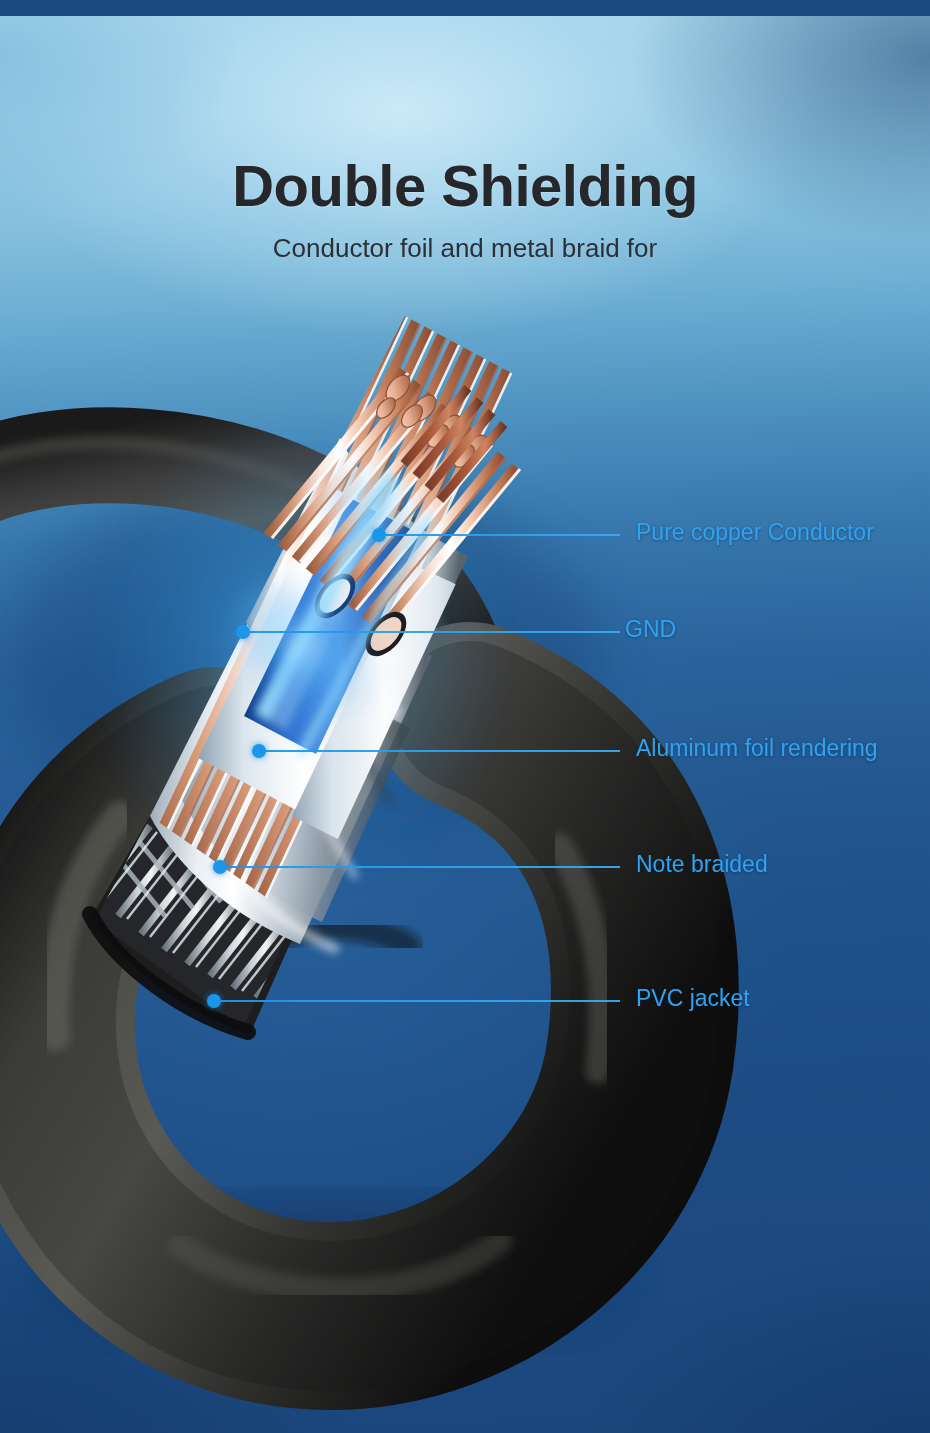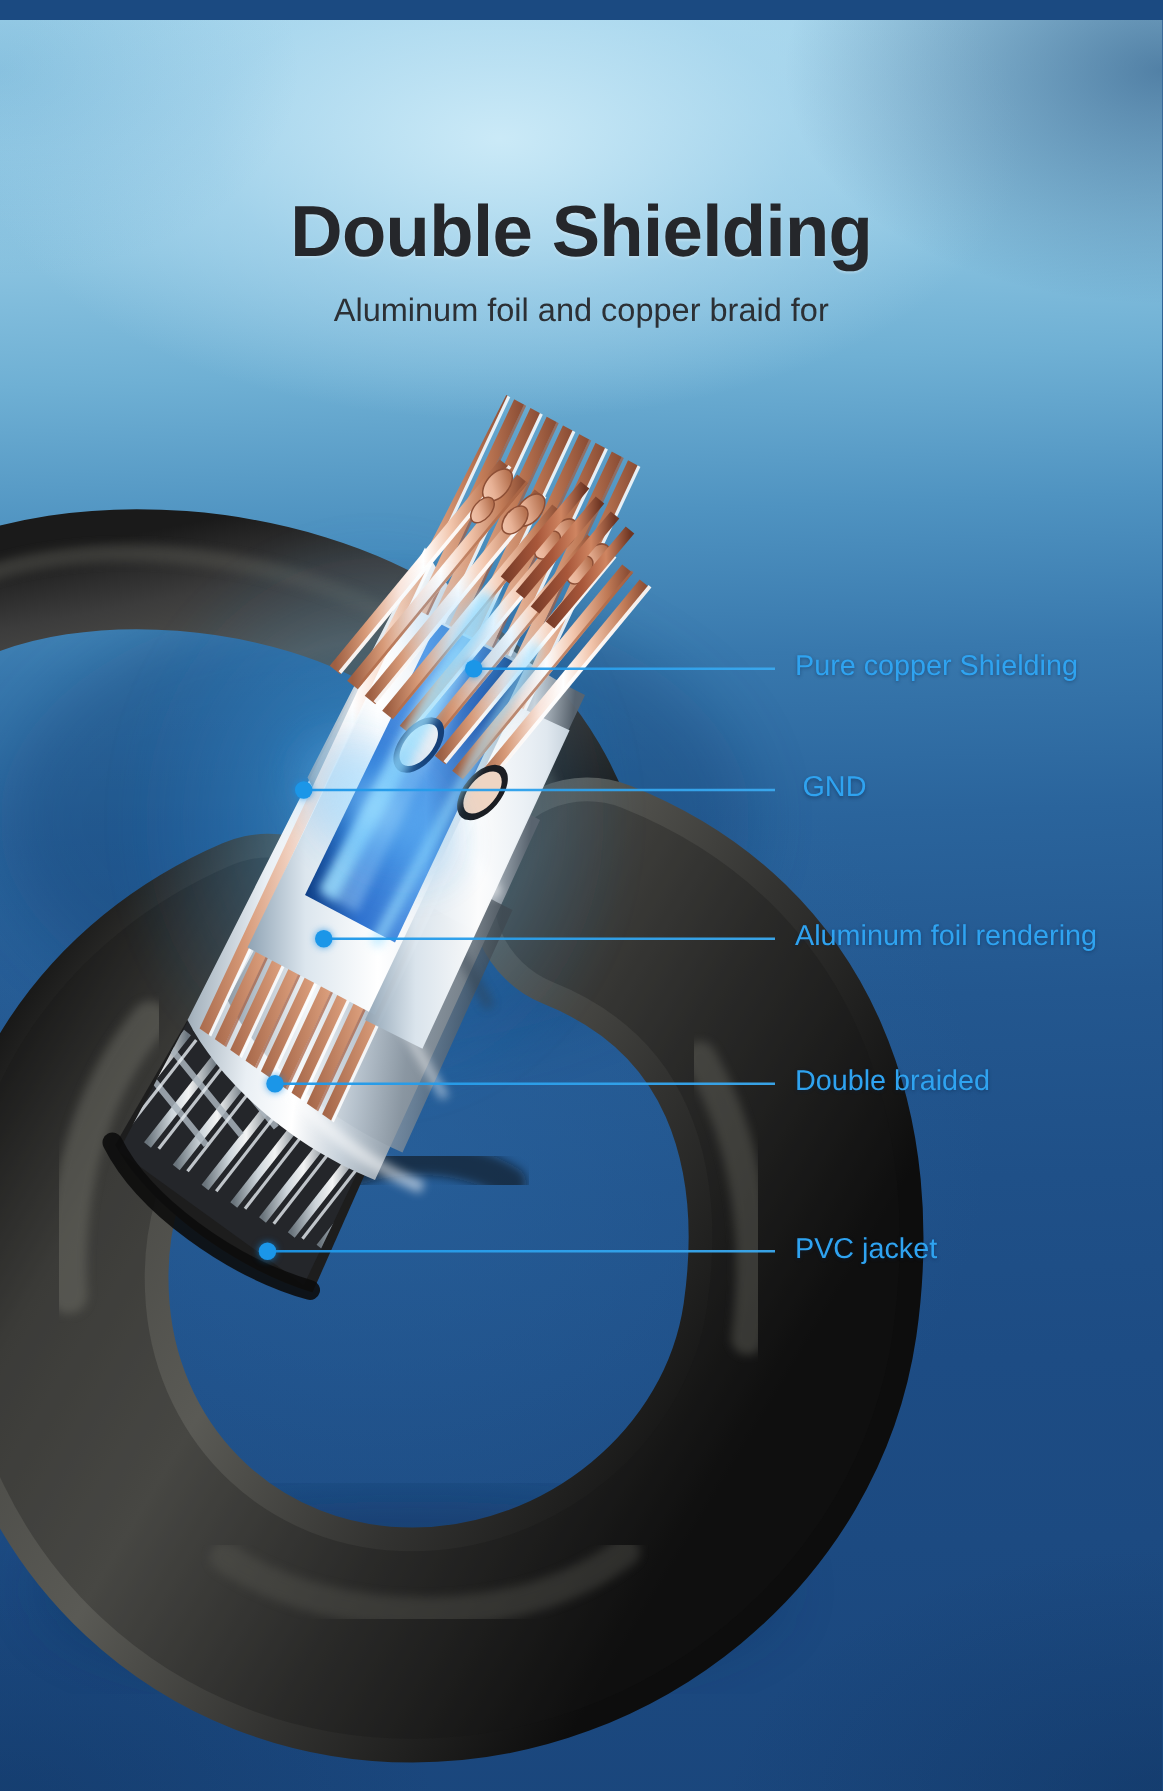--- a/index.html
+++ b/index.html
@@ -386,48 +386,48 @@
         <ellipse cx="378" cy="500" rx="40" ry="70" transform="rotate(-50 378 500)" fill="url(#glowC)" opacity="0.55" filter="url(#blurMd)"></ellipse>
       </g>
     </svg>
   </div>
 
   <div class="vignette"></div>
 
   <div class="header">
     <h1 class="title">Double Shielding</h1>
     <div class="subtitle">
-      <div>Aluminum foil and copper braid for</div>
+      <div>Conductor foil and metal braid for</div>
     </div>
   </div>
 
   <div class="callouts">
 
     <div class="callout" style="left:379px;top:519px;">
       <span class="line" style="width:241px;"></span>
       <span class="dot"></span>
-      <span class="label" style="left:257px;">Pure copper Shielding</span>
+      <span class="label" style="left:257px;">Pure copper Conductor</span>
     </div>
 
     <div class="callout" style="left:243px;top:616px;">
       <span class="line" style="width:377px;"></span>
       <span class="dot"></span>
-      <span class="label" style="left:399px;">GND</span>
+      <span class="label" style="left:382px;">GND</span>
     </div>
 
     <div class="callout" style="left:259px;top:735px;">
       <span class="line" style="width:361px;"></span>
       <span class="dot"></span>
       <span class="label" style="left:377px;">Aluminum foil rendering</span>
     </div>
 
     <div class="callout" style="left:220px;top:851px;">
       <span class="line" style="width:400px;"></span>
       <span class="dot"></span>
-      <span class="label" style="left:416px;">Double braided</span>
+      <span class="label" style="left:416px;">Note braided</span>
     </div>
 
     <div class="callout" style="left:214px;top:985px;">
       <span class="line" style="width:406px;"></span>
       <span class="dot"></span>
       <span class="label" style="left:422px;">PVC jacket</span>
     </div>
 
   </div>
 

